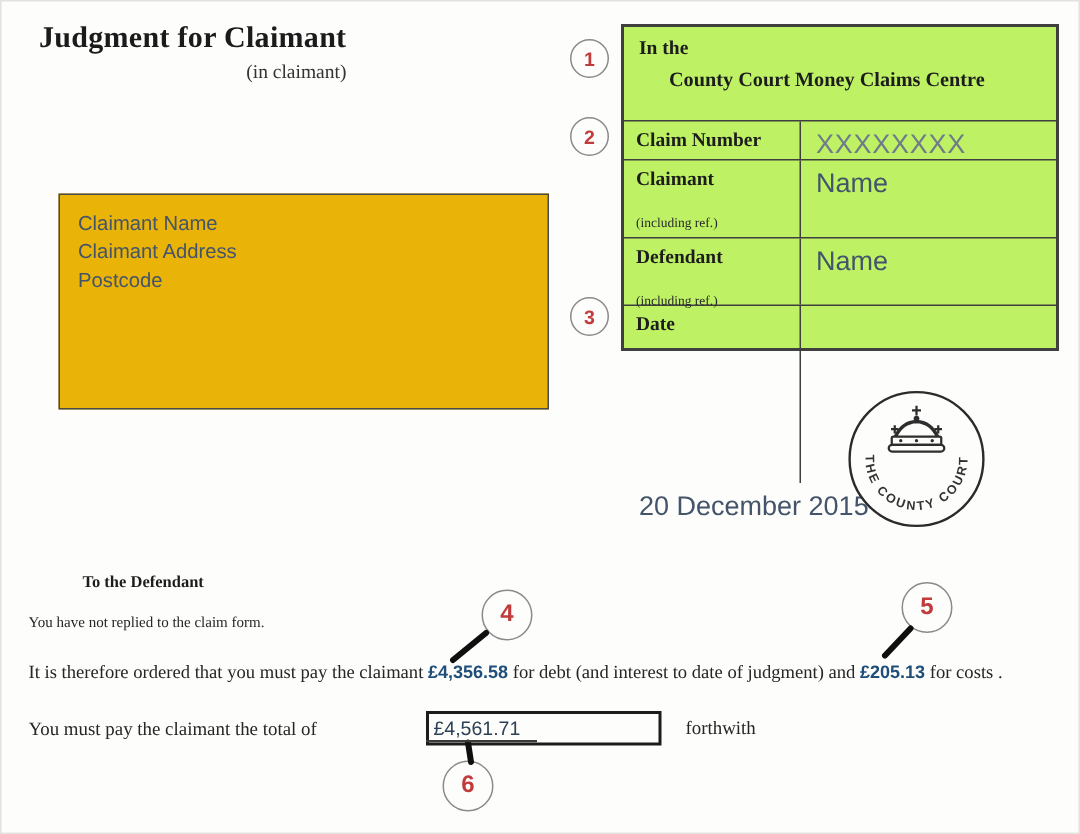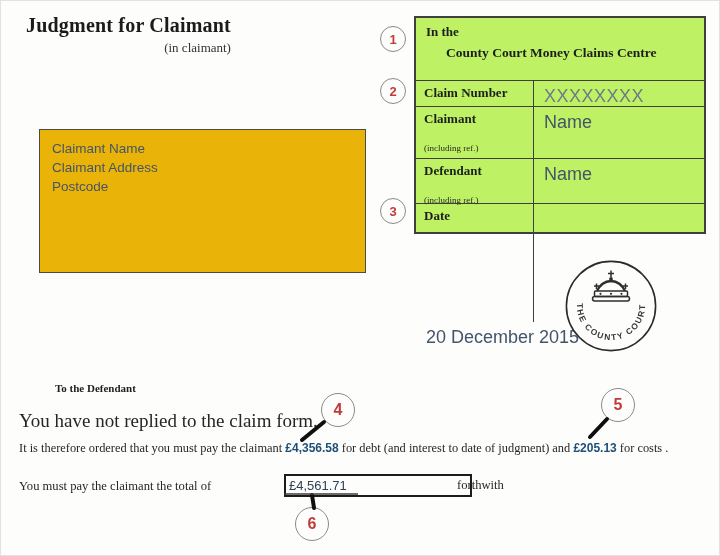--- a/index.html
+++ b/index.html
@@ -43,26 +43,26 @@
     padding:9px 10px 0 12px;
     font-family:"Liberation Sans", sans-serif; font-size:13.5px; line-height:1.42;
     color:var(--form-value-blue, #44546a); background:#eab308;
   }
 
   
   .seal { position:absolute; left:562px; top:257px; }
 
   
   .body-heading { position:absolute; left:18px; top:381px; font-weight:bold; font-size:11px; color:#1d1d1d;margin-left:36px; }
-  .para1 { position:absolute; left:18px; top:409px; font-size:19px; white-space:nowrap; }
+  .para1 { position:absolute; left:18px; top:409px; font-size:10px; white-space:nowrap; }
   .para2 { position:absolute; left:18px; top:440px; font-size:12.4px; white-space:nowrap; }
   .amount { font-family:"Liberation Sans", sans-serif; font-weight:bold; font-size:12px; color:var(--amount-blue, #1f4e79); }
   .para3-pre { position:absolute; left:18px; top:478px; font-size:12.6px; }
   .total-box {
-    position:absolute; left:283px; top:473px; width:188px; height:23px;
+    position:absolute; left:283px; top:473px; width:157px; height:23px;
     border:2px solid #1c1c1c; box-sizing:border-box; background:#fdfdfc;
     display:flex; align-items:center; padding-left:3px;
   }
   .total-box .tval { font-family:"Liberation Sans", sans-serif; font-size:13px; color:#2e4156; }
   .para3-post { position:absolute; left:456px; top:477px; font-size:12.6px; }
 
   
   .marker {
     position:absolute; border-radius:50%;
     border:1.4px solid #8a8a8a; background:#fdfdfc; box-sizing:border-box;

